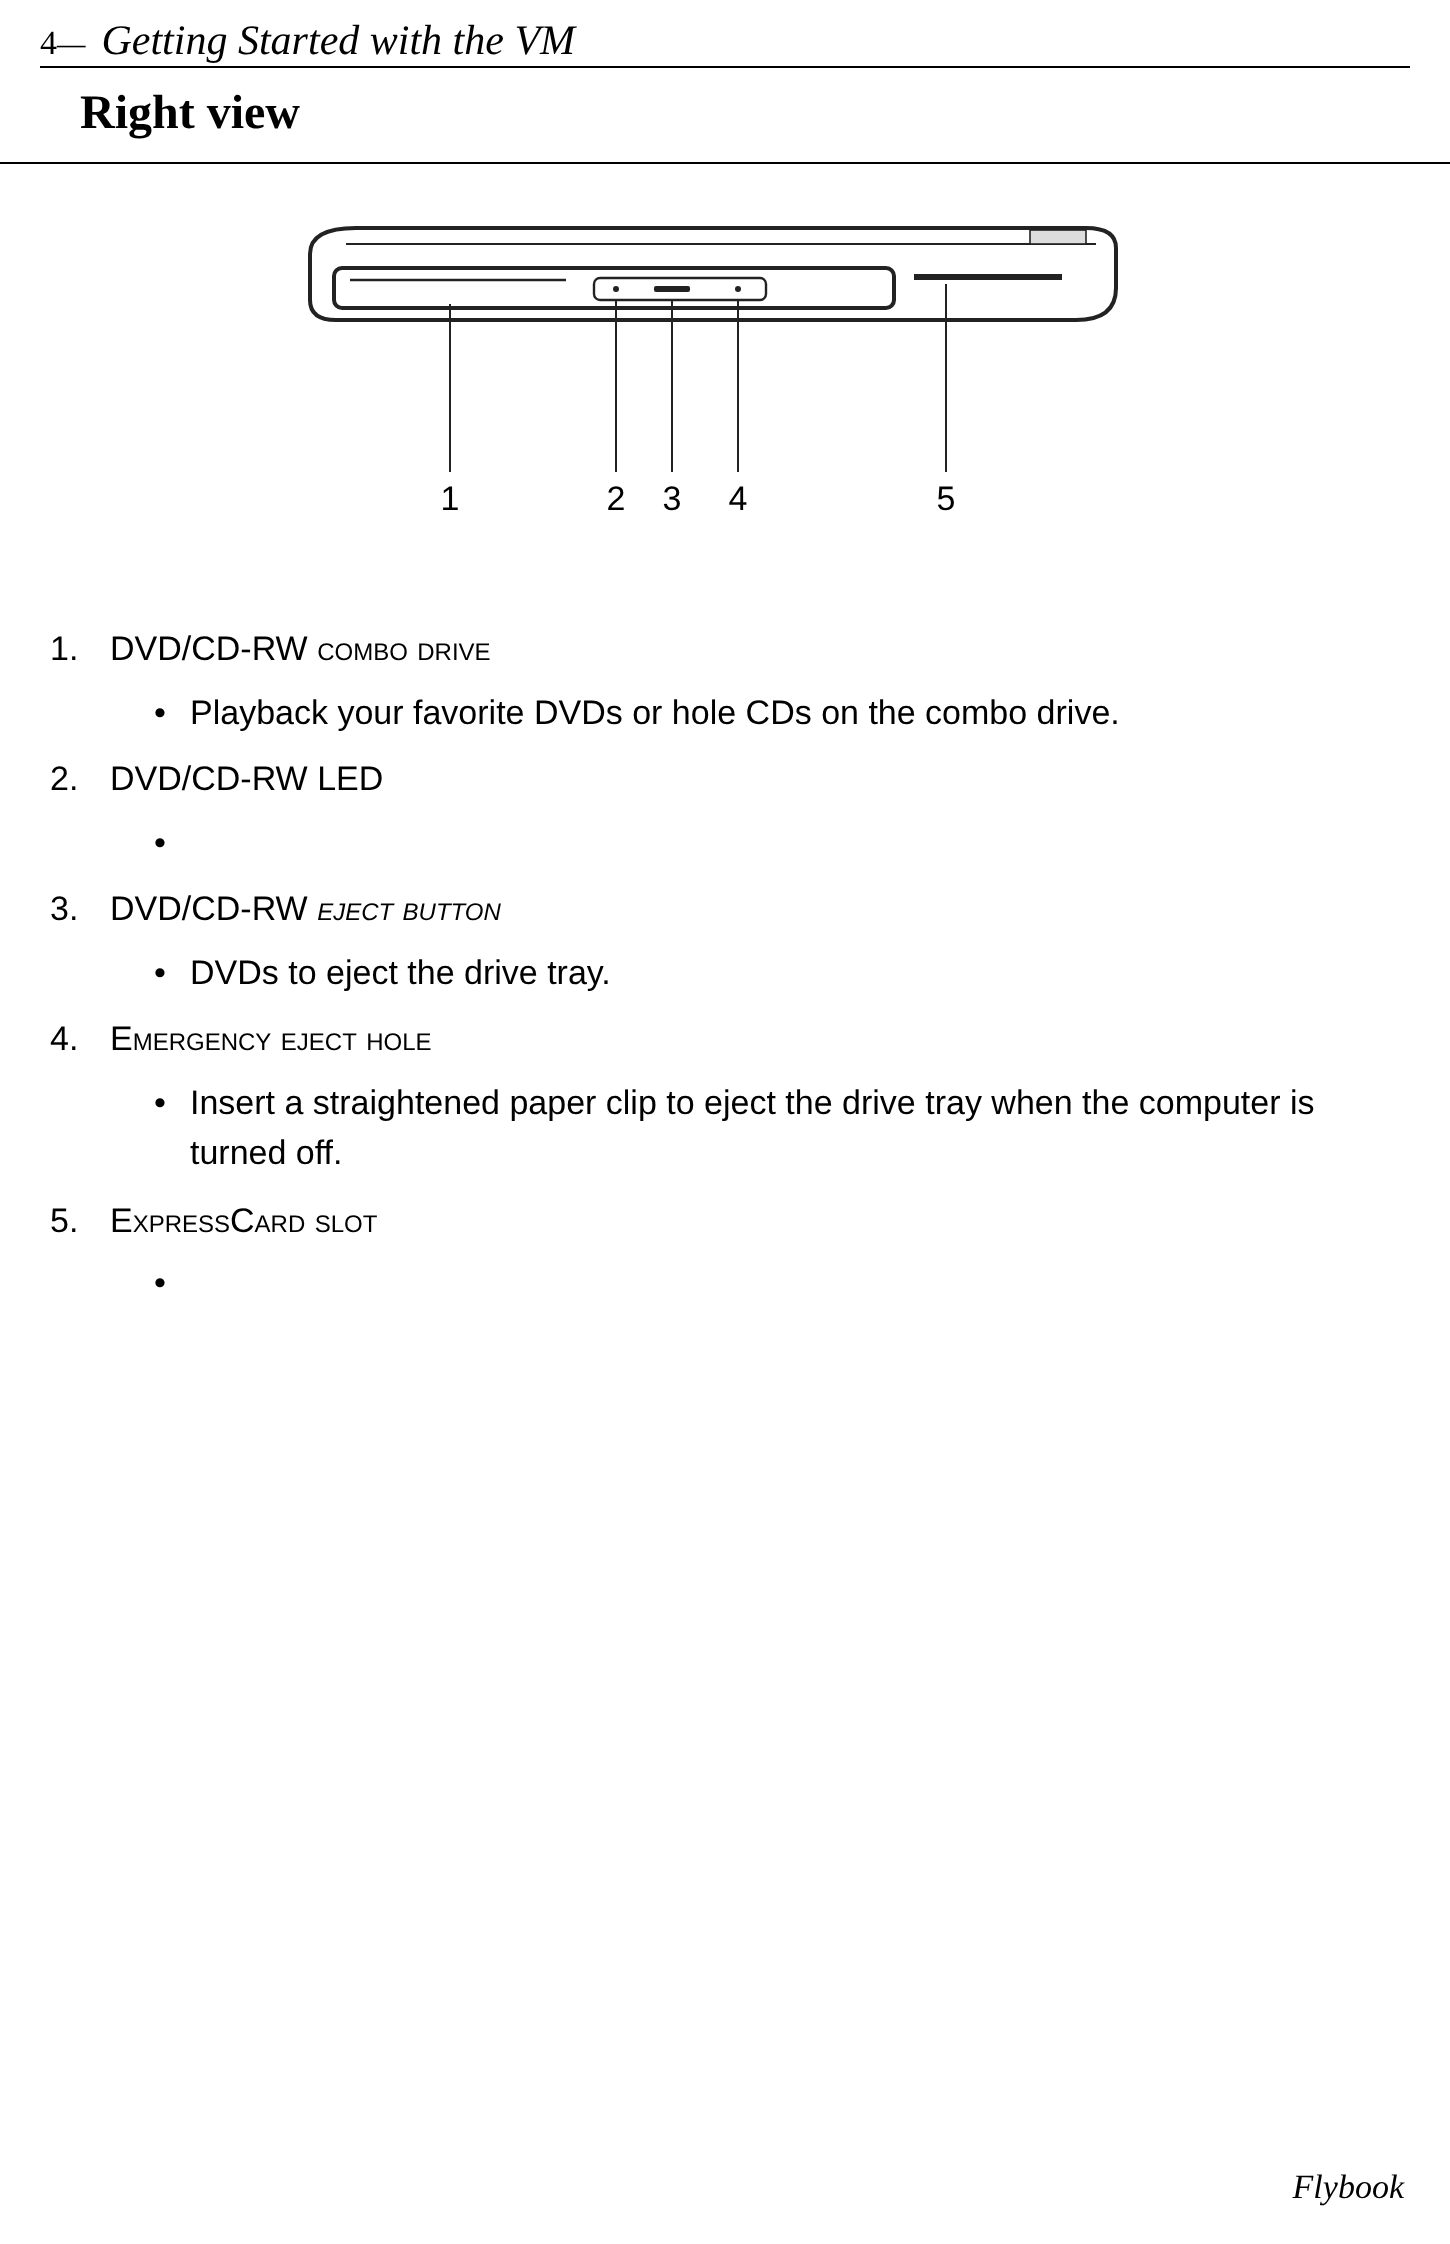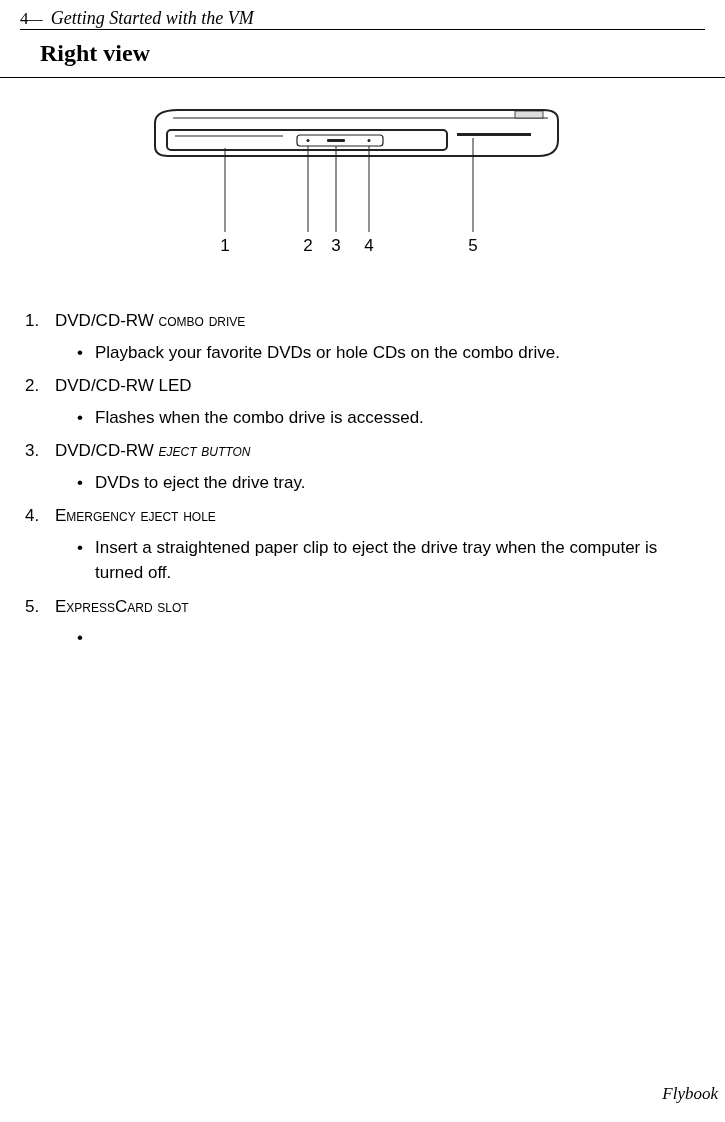--- a/index.html
+++ b/index.html
@@ -19,21 +19,21 @@
       align-items: baseline;
       padding: 8px 20px 0 20px;
       font-style: italic;
       font-family: 'Times New Roman', serif;
     }
     .page-num {
       font-size: 17px;
       font-style: normal;
     }
     .chapter-title {
-      font-size: 18px;
+      font-size: 21px;
       margin-left: 8px;
       text-align: center;
     }
     .section-title {
       font-size: 24px;
       font-weight: bold;
       padding: 10px 0 10px 40px;
       font-family: Liberation Serif, serif;
     }
     .divider-top {
@@ -74,21 +74,21 @@
       margin-bottom: 8px;
       padding-right: 10px;
     }
     .bullet-mark {
       width: 18px;
       flex-shrink: 0;
     }
     .footer {
       position: absolute;
       bottom: 18px;
-      right: 7px;
+      right: 23px;
       font-style: italic;
       font-family: 'Times New Roman', serif;
       font-size: 17px;
     }
   </style>
 </head>
 <body>
 
 <div class="header">
   <span class="page-num">4</span>
@@ -149,21 +149,20 @@
     <div class="bullet-mark">•</div>
     <div>Playback your favorite DVDs or hole CDs on the combo drive.</div>
   </div>
 
   <div class="item">
     <div class="item-num">2.</div>
     <div class="item-title"><span>DVD/CD-RW LED</span><span class="smallcaps" style="font-size:17px;"></span></div>
   </div>
   <div class="bullet">
     <div class="bullet-mark">•</div>
-    <div>Flashes when the combo drive is accessed.</div>
   </div>
 
   <div class="item">
     <div class="item-num">3.</div>
     <div class="item-title"><span>DVD/CD-RW </span><span class="smallcaps" style="font-size:17px;font-style:italic;">eject button</span></div>
   </div>
   <div class="bullet">
     <div class="bullet-mark">•</div>
     <div>DVDs to eject the drive tray.</div>
   </div>

